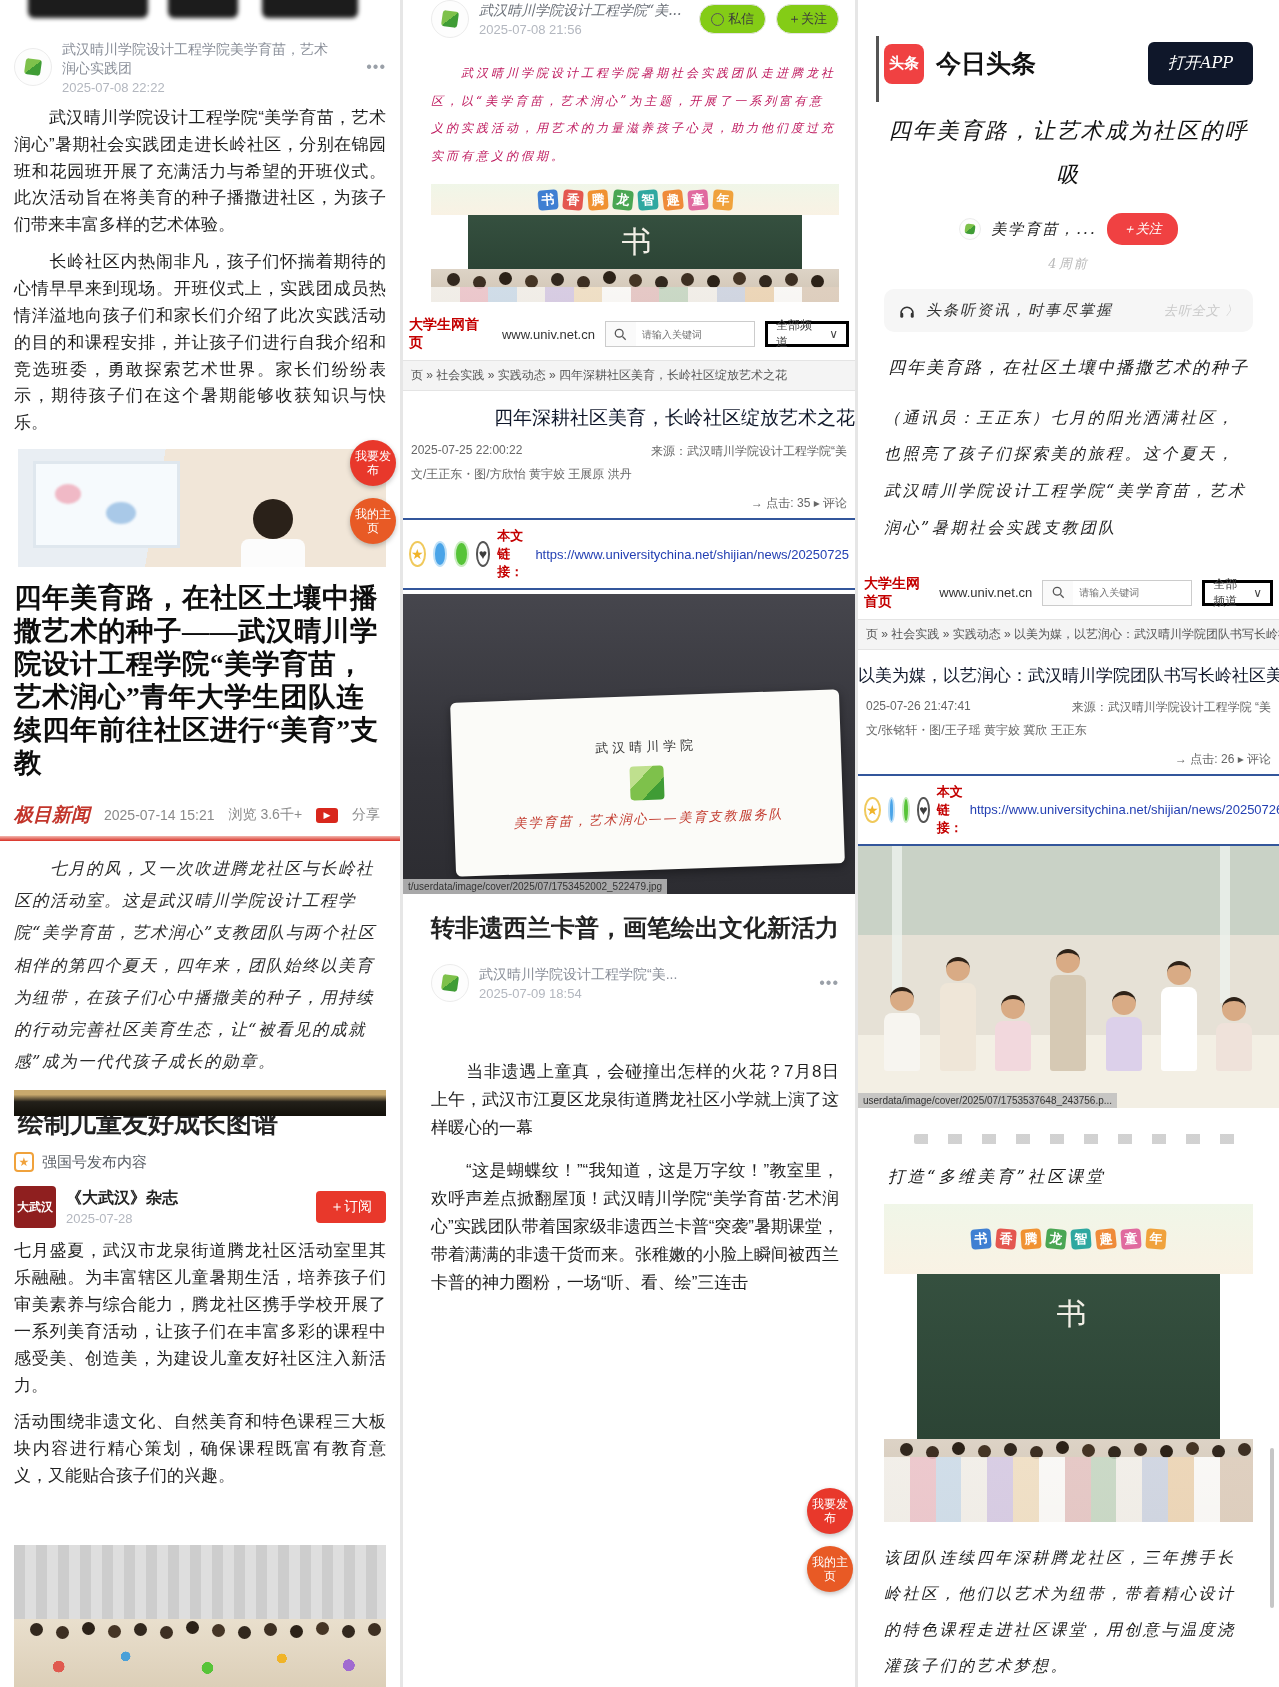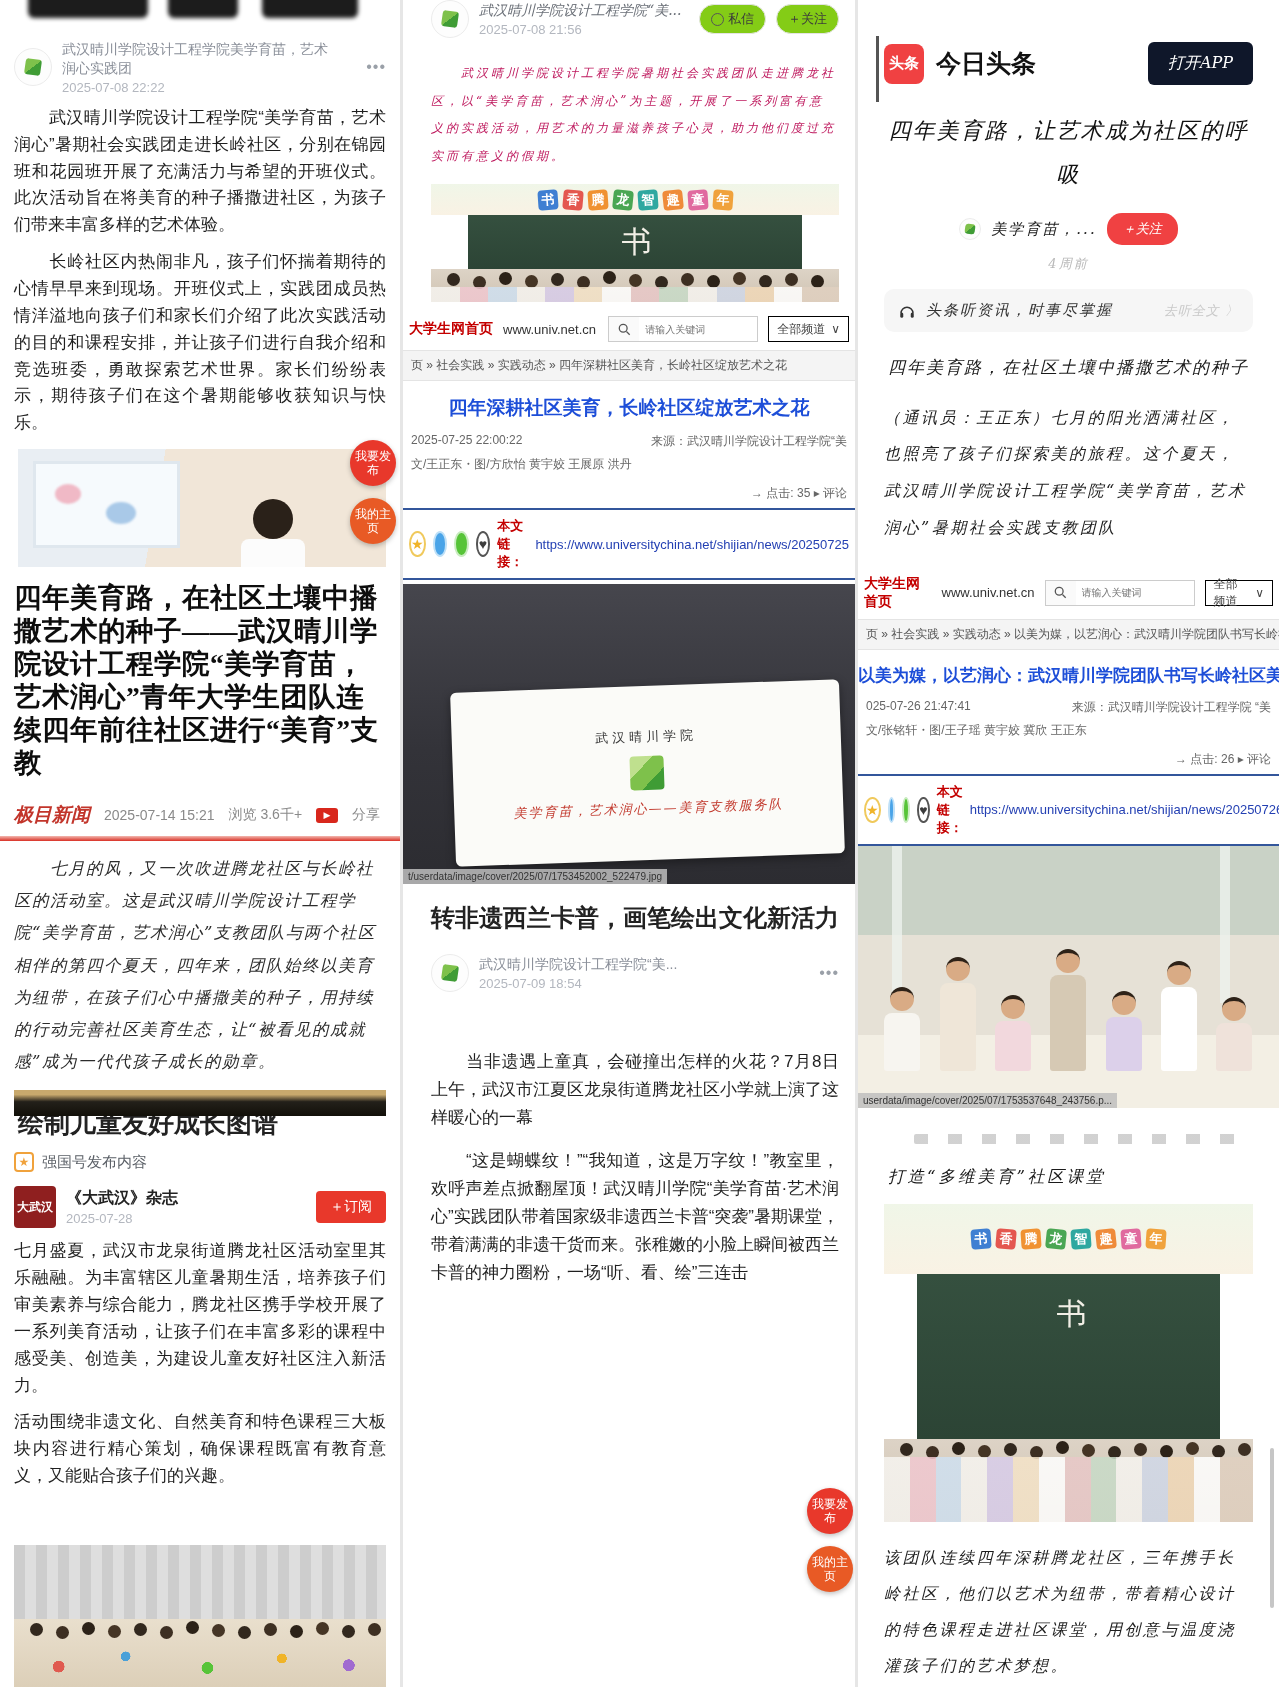--- a/index.html
+++ b/index.html
@@ -28,25 +28,25 @@
   .fb-red { background:#e8382b; }
   .fb-org { background:#e85a25; }
 
   
   .site-head { display:flex; align-items:center; gap:10px; padding:10px 6px 8px 6px; }
   .site-home { color:#c40000; font-weight:bold; font-size:14px; }
   .site-url { color:#333; font-size:13px; }
   .sbox { display:flex; align-items:center; border:1px solid #ccc; height:26px; margin-left:auto; }
   .sbox .mag { width:30px; height:24px; display:flex; align-items:center; justify-content:center; background:#fafafa; }
   .sbox input { border:0; outline:none; width:118px; height:22px; font-size:10px; color:#555; padding:0 6px; }
-  .channel { border:1px solid #000000; height:26px; display:flex; align-items:center; gap:6px;
+  .channel { border:3px solid #000000; height:26px; display:flex; align-items:center; gap:6px;
              font-size:12px; color:#444; padding:0 8px; }
   .crumb { background:#f4f4f4; border-top:1px solid #e4e4e4; border-bottom:1px solid #e4e4e4;
            font-size:12px; color:#555; padding:6px 8px; white-space:nowrap; }
-  .site-title { font-size:19px; font-weight:bold; color:#1d4ed8; text-align:center; padding:14px 0 10px 0; white-space:nowrap; }
+  .site-title { font-size:19px; font-weight:normal; color:#0f172a; text-align:right; padding:14px 0 10px 0; white-space:nowrap; }
   .site-meta { display:flex; justify-content:space-between; font-size:12px; color:#666; padding:2px 8px; }
   .site-authors { font-size:12px; color:#666; padding:4px 8px; }
   .site-clicks { font-size:12px; color:#666; text-align:right; padding:8px 8px 6px 0; }
   .linkrow { border-top:2px solid #33569b; border-bottom:2px solid #33569b; display:flex;
              align-items:center; gap:7px; padding:7px 6px; }
   .ico { width:26px; height:26px; border-radius:50%; display:flex; align-items:center; justify-content:center;
          font-size:14px; border:2px solid; background:#fff; }
   .ico-star { color:#f0b429; border-color:#f0c95c; }
   .ico-qq { background:#4aa4e8; border-color:#bfe0f7; color:#fff; }
   .ico-wx { background:#57c438; border-color:#c9ecc0; color:#fff; }

